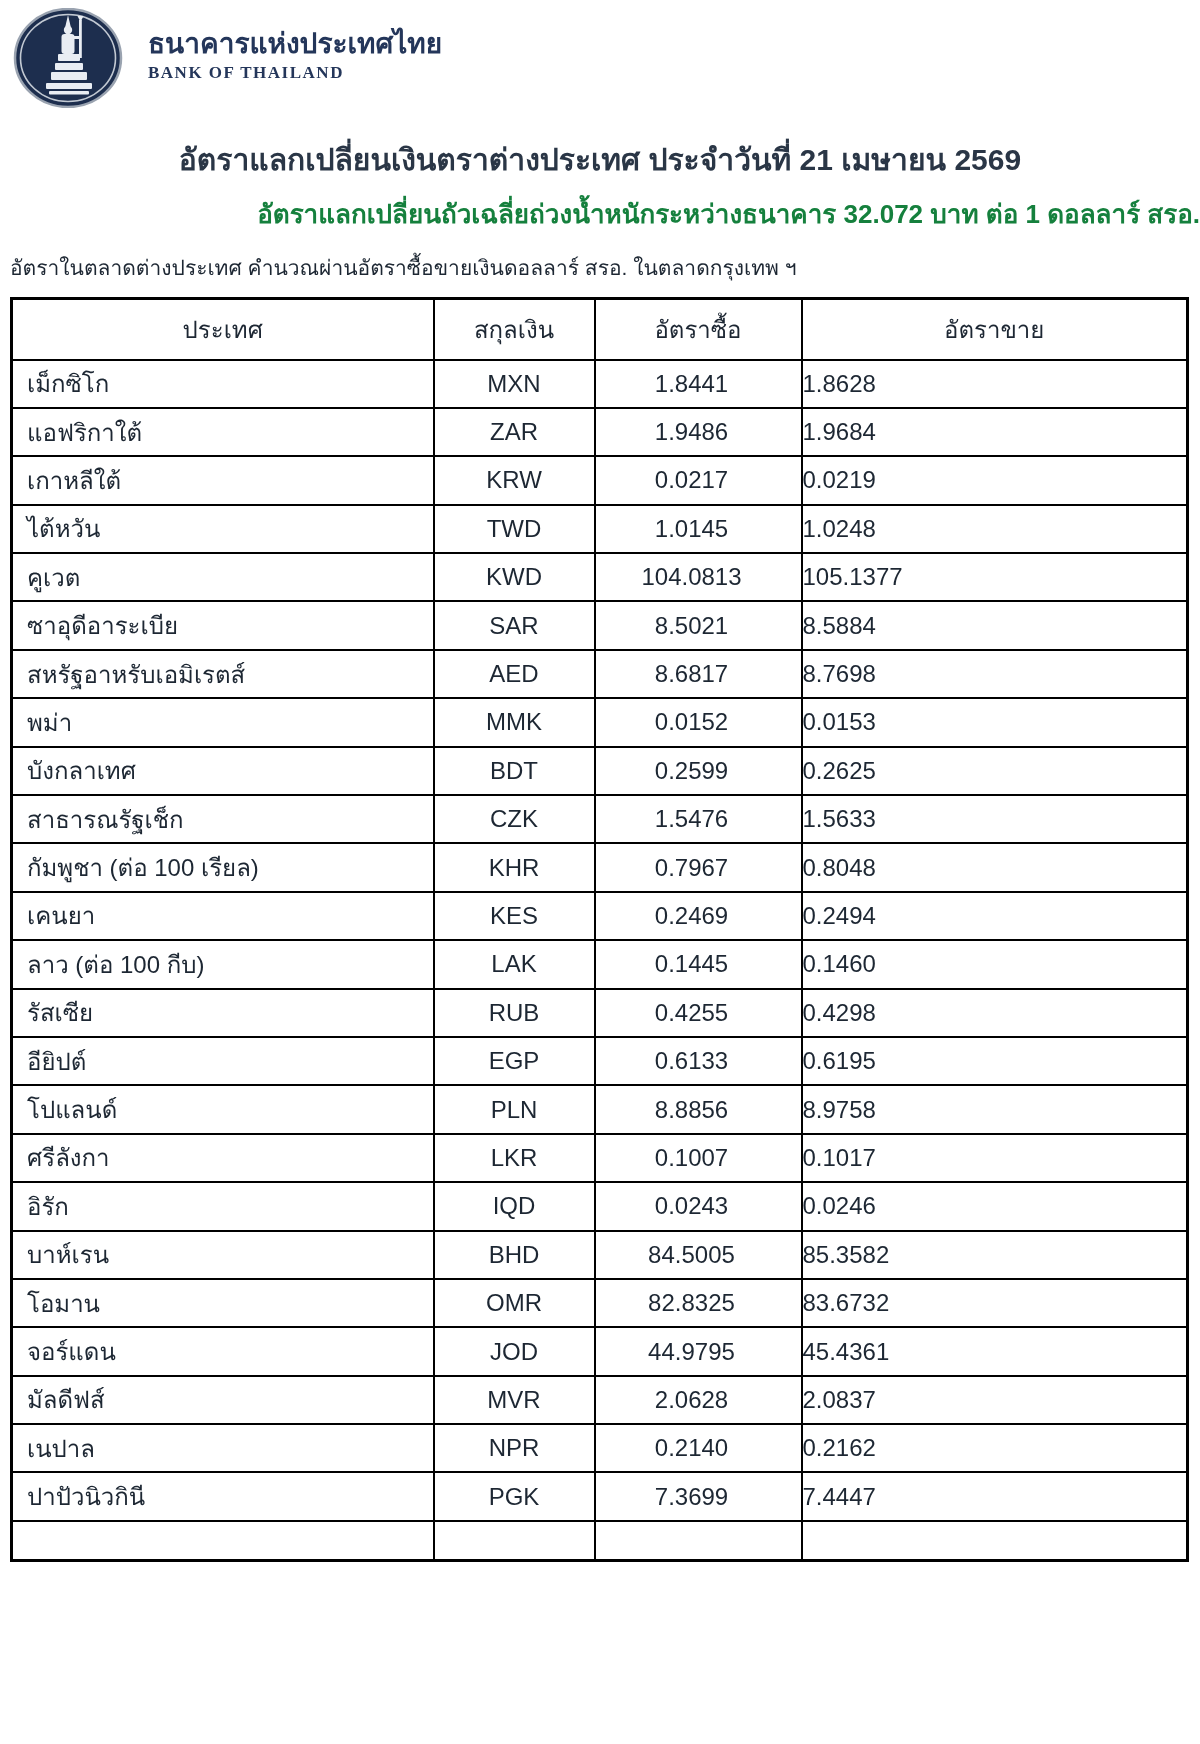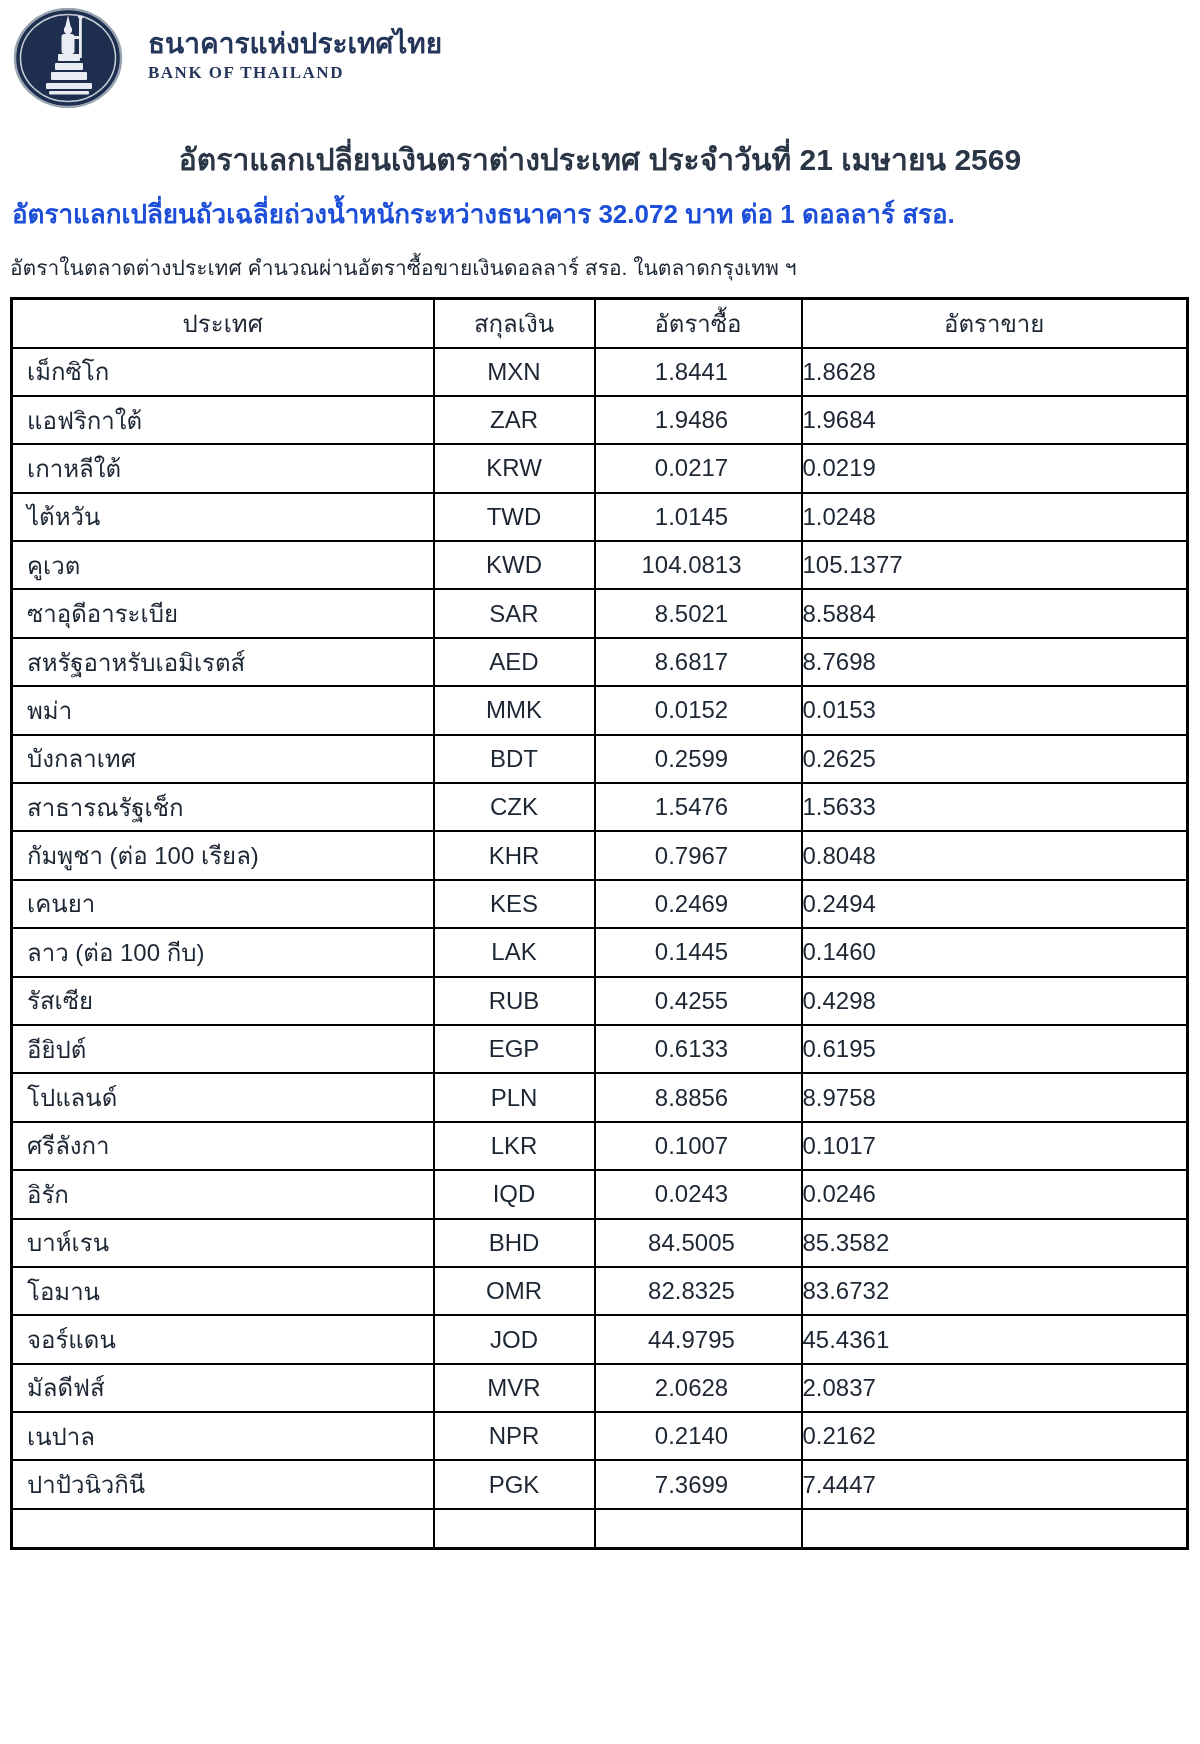--- a/index.html
+++ b/index.html
@@ -9,33 +9,33 @@
   
   .brand { display:flex; align-items:flex-start; padding:8px 0 0 13px; height:104px; }
   .brand-logo { width:112px; height:100px; flex:0 0 auto; }
   .brand-text { margin-left:23px; padding-top:20px; color:#24365a; }
   .brand-th { font-size:28px; font-weight:bold; line-height:1.15; }
   .brand-en { font-size:17px; font-weight:bold; letter-spacing:1.5px; margin-top:3px;
               font-family:"Liberation Serif","DejaVu Serif",serif; }
 
   
   .title-main { text-align:center; font-size:30px; font-weight:bold; color:#2a3646; margin-top:32px; }
-  .title-sub  { text-align:left; font-size:26px; font-weight:bold; color:#1d4ed8; margin-top:10px;margin-left:12px; }
+  .title-sub  { text-align:right; font-size:26px; font-weight:bold; color:#15803d; margin-top:10px; }
   .note       { font-size:21px; color:#1d2733; margin:17px 11px 0 10px; }
 
   
   table.rates { border-collapse:collapse; table-layout:fixed; width:1176px;
                 margin:13px 0 0 10px; border:3px solid #000; }
   .rates col.c-country { width:422px; }
   .rates col.c-code    { width:161px; }
   .rates col.c-buy     { width:207px; }
   .rates col.c-sell    { width:386px; }
   .rates th, .rates td { border:2px solid #000; font-size:24px; font-weight:normal;
                          color:#1d2733; background:#fff; overflow:hidden; white-space:nowrap; }
-  .rates th { height:49px; text-align:center; vertical-align:middle; }
+  .rates th { height:61px; text-align:center; vertical-align:middle; }
   .rates td { height:48.4px; vertical-align:middle; }
   td.td-country { text-align:left;  padding-left:14px; }
   td.td-code    { text-align:center;border-radius:7px; }
   td.td-buy     { text-align:center; padding-right:13px; }
   td.td-sell    { text-align:left; padding-right:25px; }
   tr.partial td { height:40px; border-bottom:none; }
 </style>
 </head>
 <body>
 

